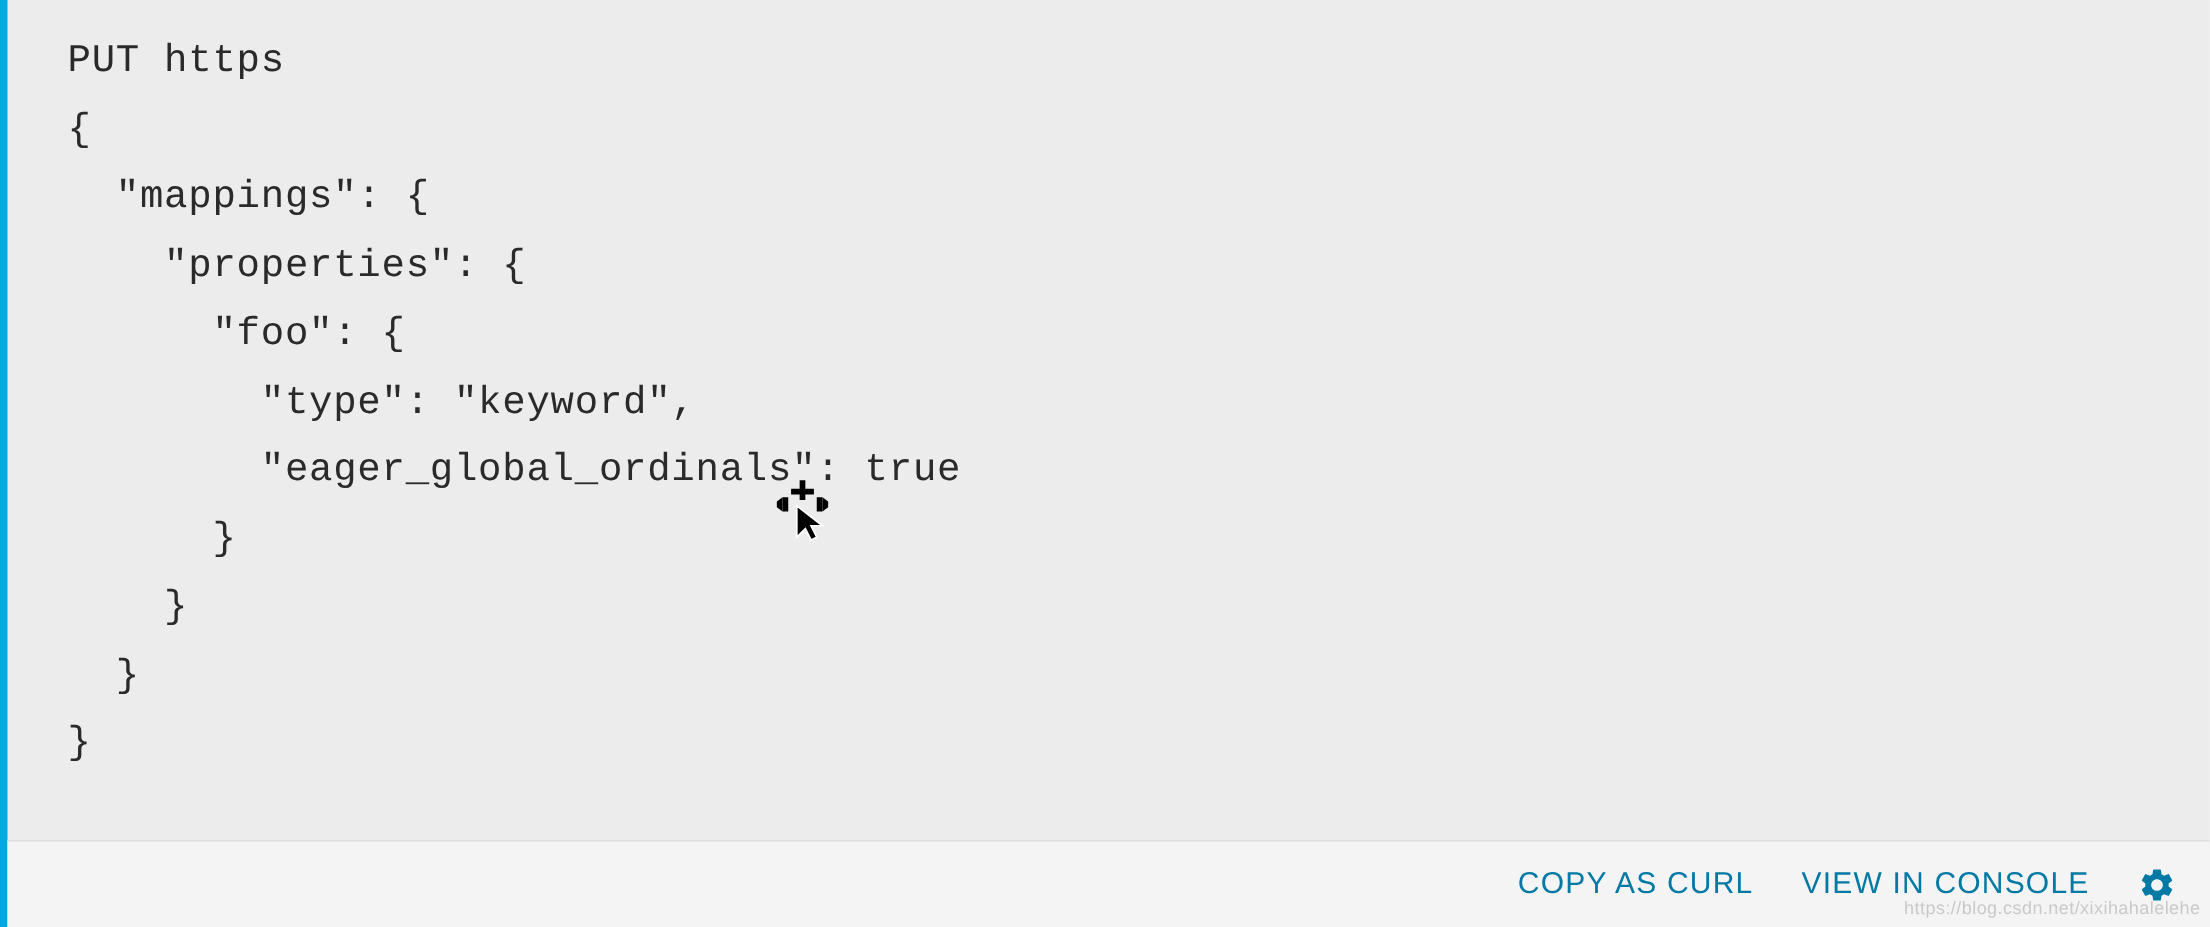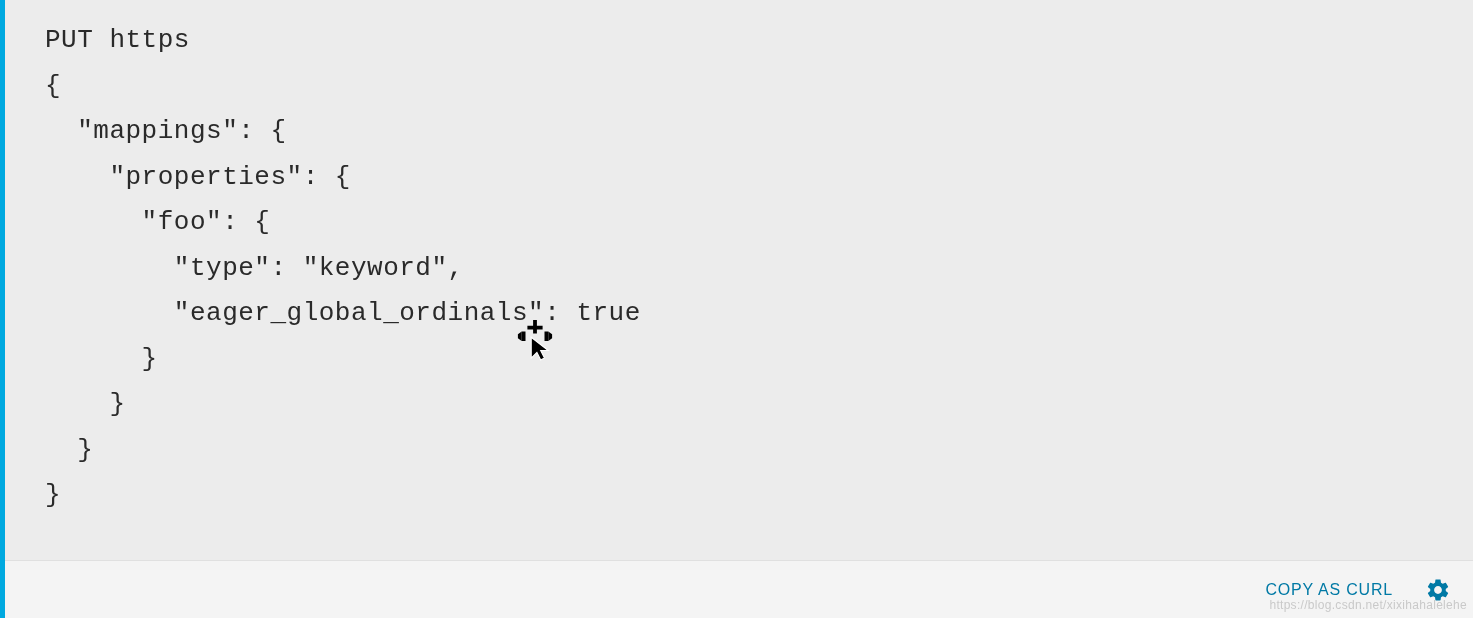--- a/index.html
+++ b/index.html
@@ -39,21 +39,21 @@
     display: flex;
     justify-content: flex-end;
     align-items: center;
     gap: 32px;
     padding-right: 22px;
     font-family: -apple-system, BlinkMacSystemFont, "Segoe UI", Arial, sans-serif;
     border-top: 1px solid #e0e0e0;
   }
   .action-link {
     color: #0079a5;
-    font-size: 16px;
+    font-size: 20px;
     font-weight: 400;
     letter-spacing: 0.8px;
     cursor: pointer;
     user-select: none;
   }
   .gear-icon {
     display: inline-flex;
     align-items: center;
     cursor: pointer;
   }
@@ -106,20 +106,21 @@
         <polygon points="30,12 34,12 34,22 30,22" fill="#000" stroke="none"></polygon>
         <polygon points="2,15 6,12 6,22 2,19" fill="#000" stroke="none"></polygon>
         <polygon points="38,15 34,12 34,22 38,19" fill="#000" stroke="none"></polygon>
         <path d="M 16 18 L 16 40 L 22 34 L 26 42 L 30 40 L 26 32 L 34 32 Z" fill="#000" stroke="#fff" stroke-width="1.2"></path>
       </g>
     </svg>
   </div>
 
   <div class="action-bar">
     <span class="action-link">COPY AS CURL</span>
+    <span class="action-link">VIEW IN CONSOLE</span>
     <span class="gear-icon">
       <svg viewBox="0 0 24 24">
         <path d="M19.14,12.94c0.04-0.3,0.06-0.61,0.06-0.94c0-0.32-0.02-0.64-0.07-0.94l2.03-1.58c0.18-0.14,0.23-0.41,0.12-0.61 l-1.92-3.32c-0.12-0.22-0.37-0.29-0.59-0.22l-2.39,0.96c-0.5-0.38-1.03-0.7-1.62-0.94L14.4,2.81c-0.04-0.24-0.24-0.41-0.48-0.41 h-3.84c-0.24,0-0.43,0.17-0.47,0.41L9.25,5.35C8.66,5.59,8.12,5.92,7.63,6.29L5.24,5.33c-0.22-0.08-0.47,0-0.59,0.22L2.74,8.87 C2.62,9.08,2.66,9.34,2.86,9.48l2.03,1.58C4.84,11.36,4.8,11.69,4.8,12s0.02,0.64,0.07,0.94l-2.03,1.58 c-0.18,0.14-0.23,0.41-0.12,0.61l1.92,3.32c0.12,0.22,0.37,0.29,0.59,0.22l2.39-0.96c0.5,0.38,1.03,0.7,1.62,0.94l0.36,2.54 c0.05,0.24,0.24,0.41,0.48,0.41h3.84c0.24,0,0.44-0.17,0.47-0.41l0.36-2.54c0.59-0.24,1.13-0.56,1.62-0.94l2.39,0.96 c0.22,0.08,0.47,0,0.59-0.22l1.92-3.32c0.12-0.22,0.07-0.47-0.12-0.61L19.14,12.94z M12,15.6c-1.98,0-3.6-1.62-3.6-3.6 s1.62-3.6,3.6-3.6s3.6,1.62,3.6,3.6S13.98,15.6,12,15.6z"></path>
       </svg>
     </span>
   </div>
 
   <div class="watermark">https://blog.csdn.net/xixihahalelehe</div>
 </div>
 

